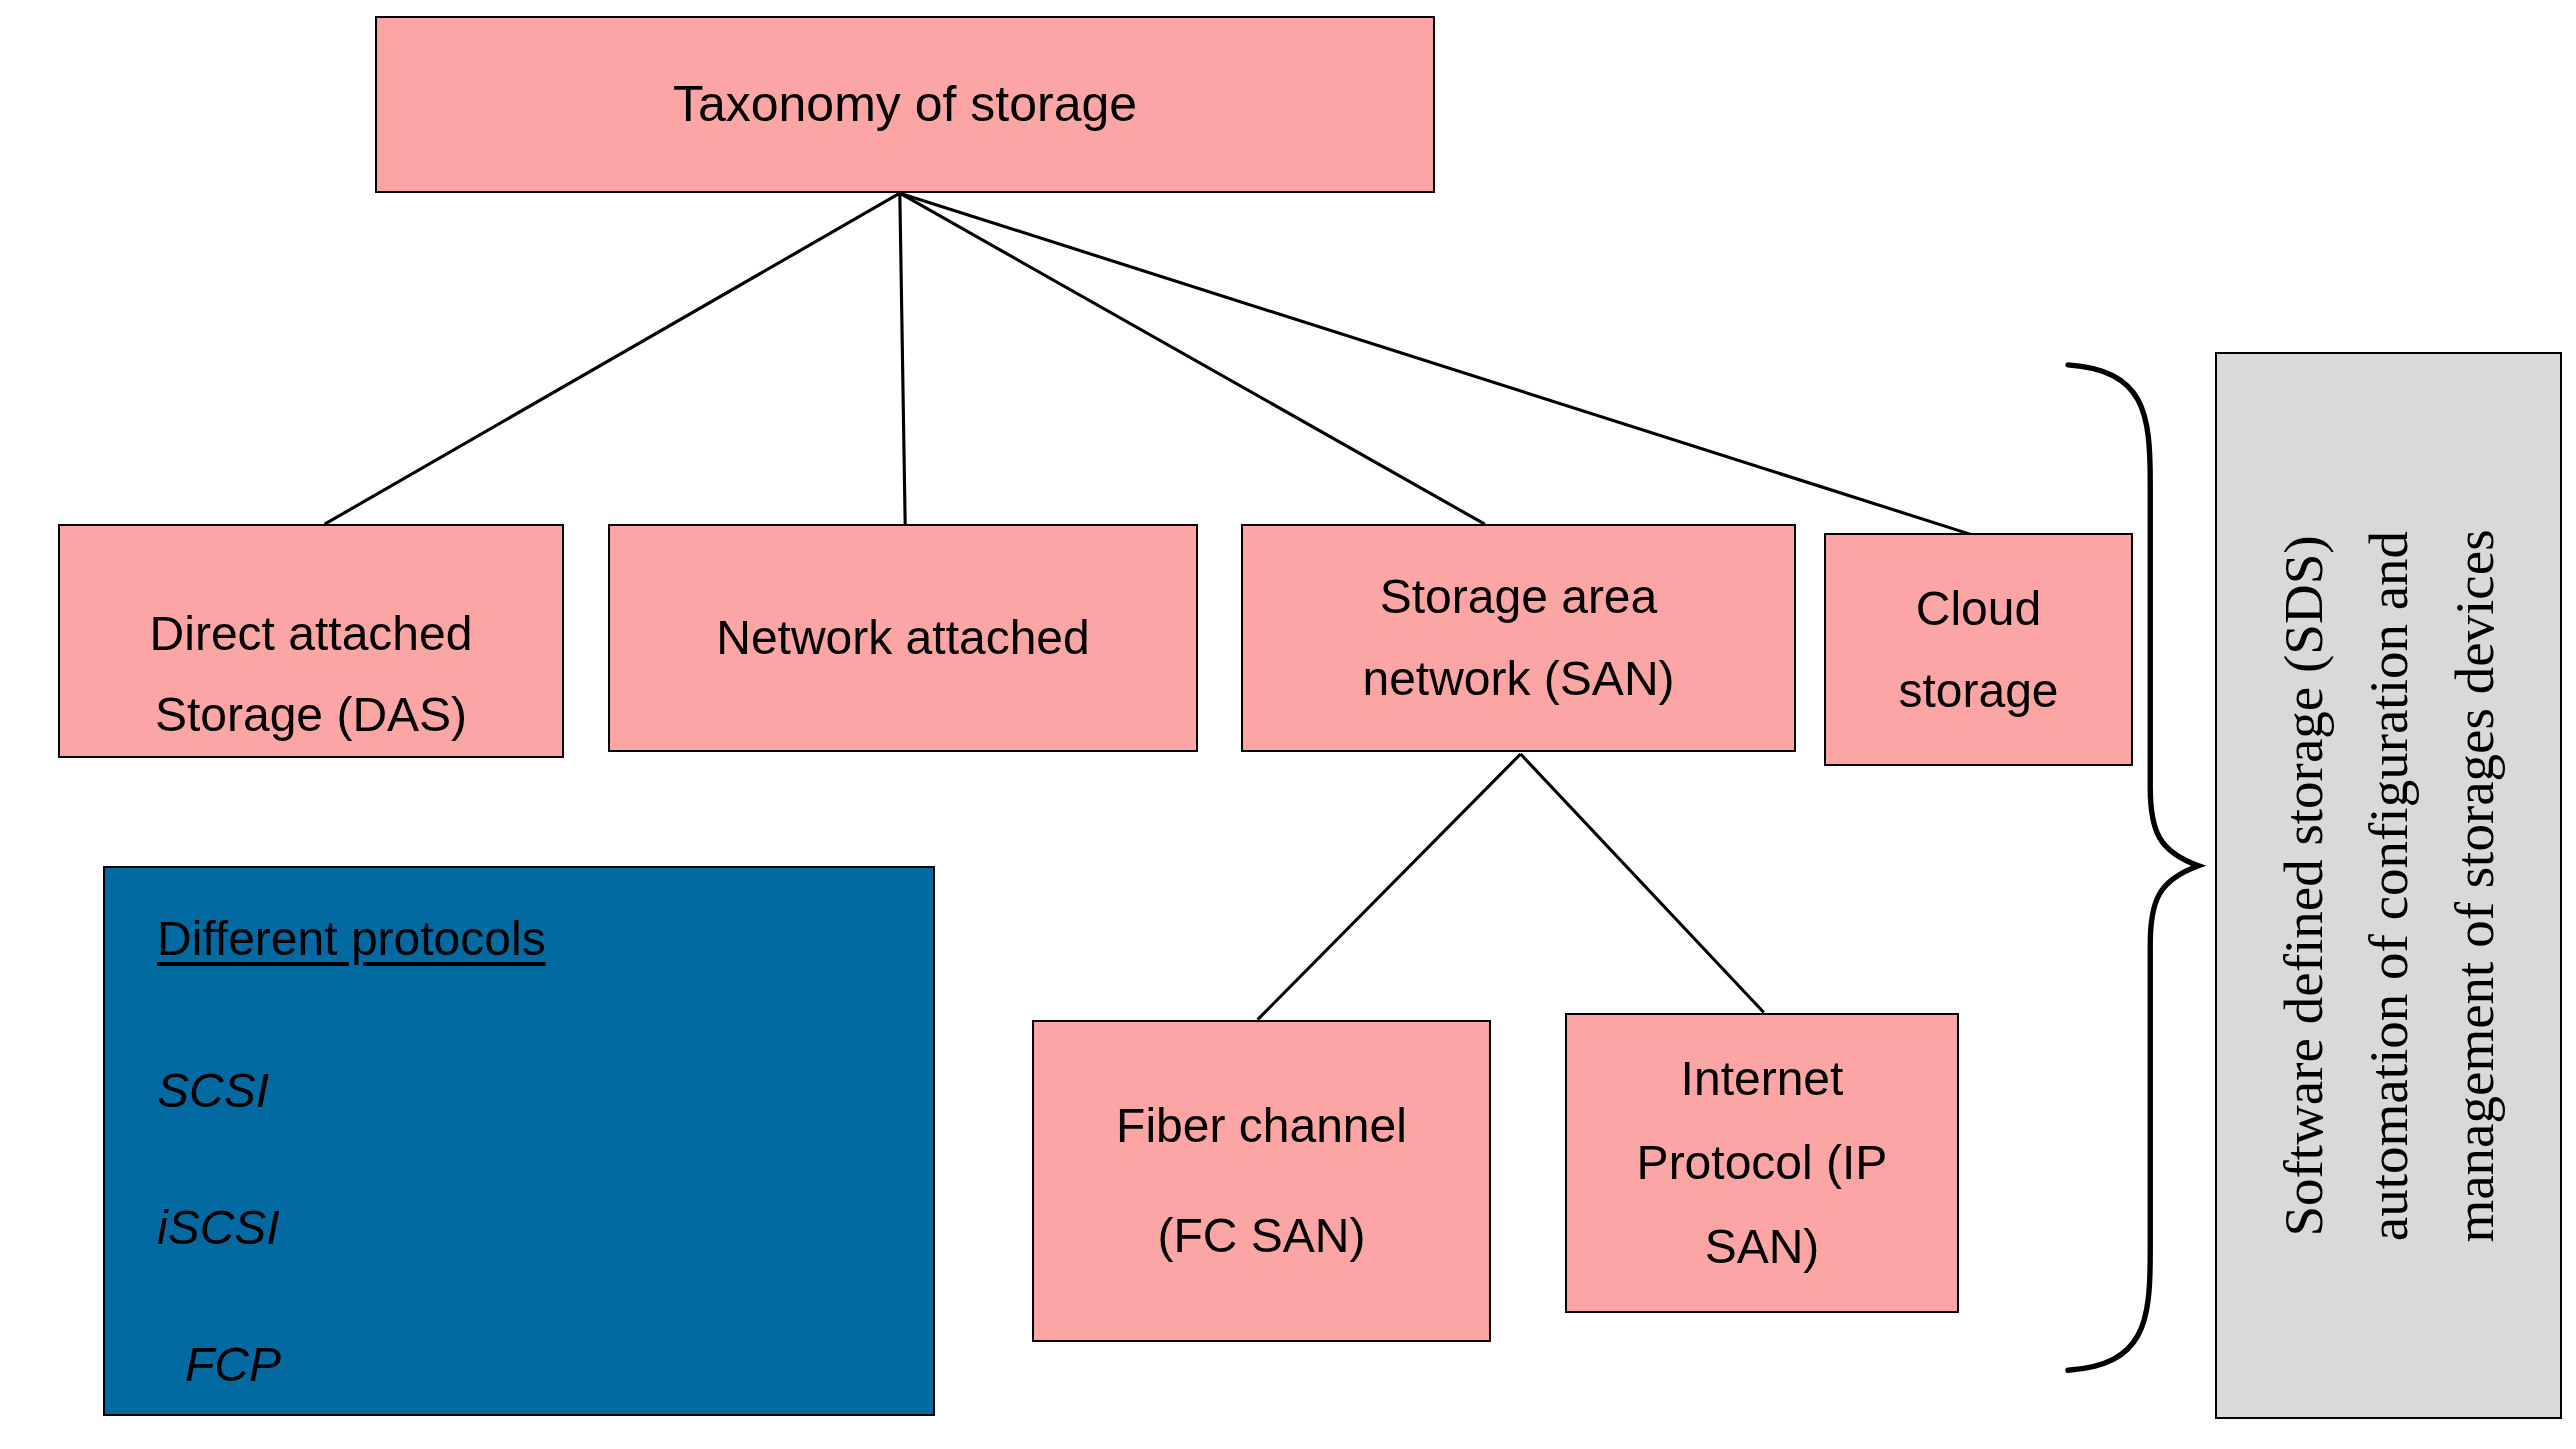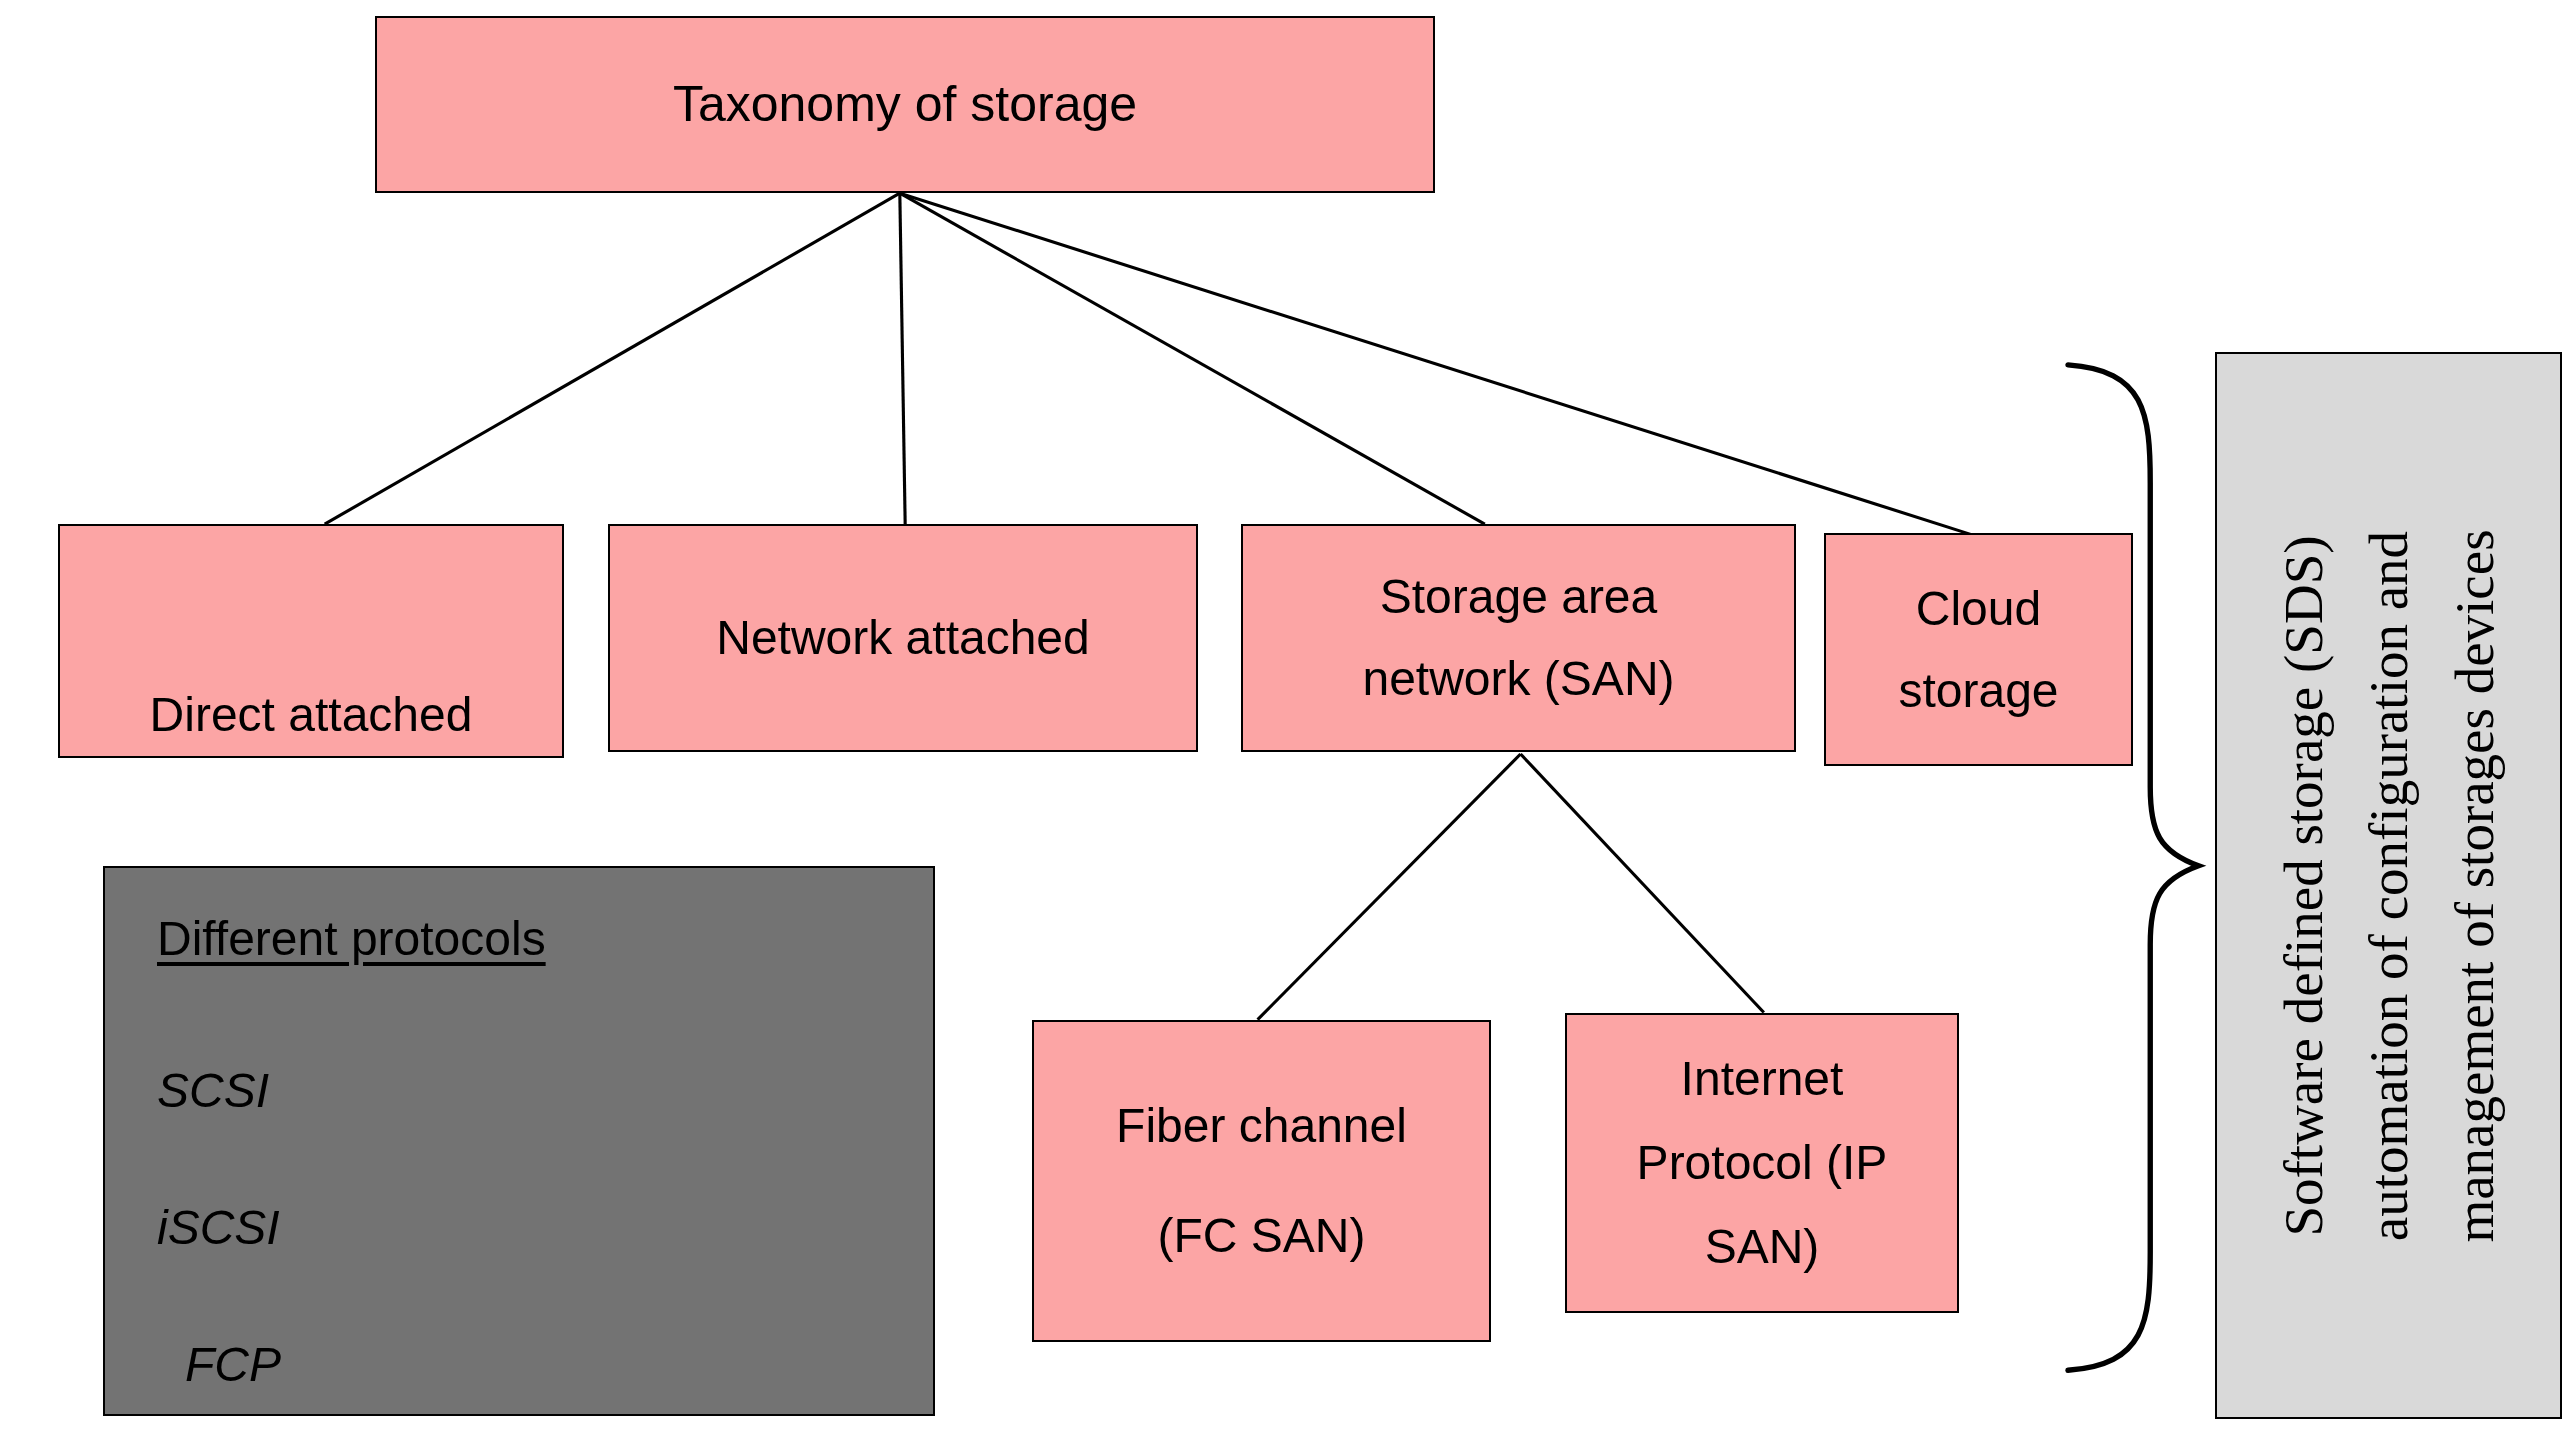--- a/index.html
+++ b/index.html
@@ -32,21 +32,21 @@
     font-size: 48px;
     line-height: 1.7;
   }
   .node .ln { white-space: nowrap; }
   .root-node { font-size: 50px; }
   .fc-node { line-height: 2.3; }
   .ip-node { line-height: 1.75; }
   .protocols-box {
     position: absolute;
     border: 2.7px solid #000;
-    background: #737373;
+    background: #0369a1;
     font-size: 48px;
     padding: 43px 20px 36px 52px;
     display: flex;
     flex-direction: column;
   }
   .protocols-title {
     text-decoration: underline;
     text-underline-offset: 7.2px;
     margin-bottom: 97px;
   }
@@ -99,20 +99,21 @@
              L 2404 1400
              C 2404 1478, 2398 1526, 2312 1532" fill="none" stroke="#000" stroke-width="6" stroke-linecap="round"></path>
   </svg>
 
   <div class="node root-node" style="left:375px; top:16px; width:1060px; height:177px;">
     <div class="ln">Taxonomy of storage</div>
   </div>
 
   <div class="node" style="left:58px; top:524px; width:506px; height:234px;justify-content:flex-end;">
     <div class="ln">Direct attached</div>
+    <div class="ln">Storage (DAS)</div>
   </div>
 
   <div class="node" style="left:608px; top:524px; width:590px; height:228px;">
     <div class="ln">Network attached</div>
   </div>
 
   <div class="node" style="left:1241px; top:524px; width:555px; height:228px;">
     <div class="ln">Storage area</div>
     <div class="ln">network (SAN)</div>
   </div>

